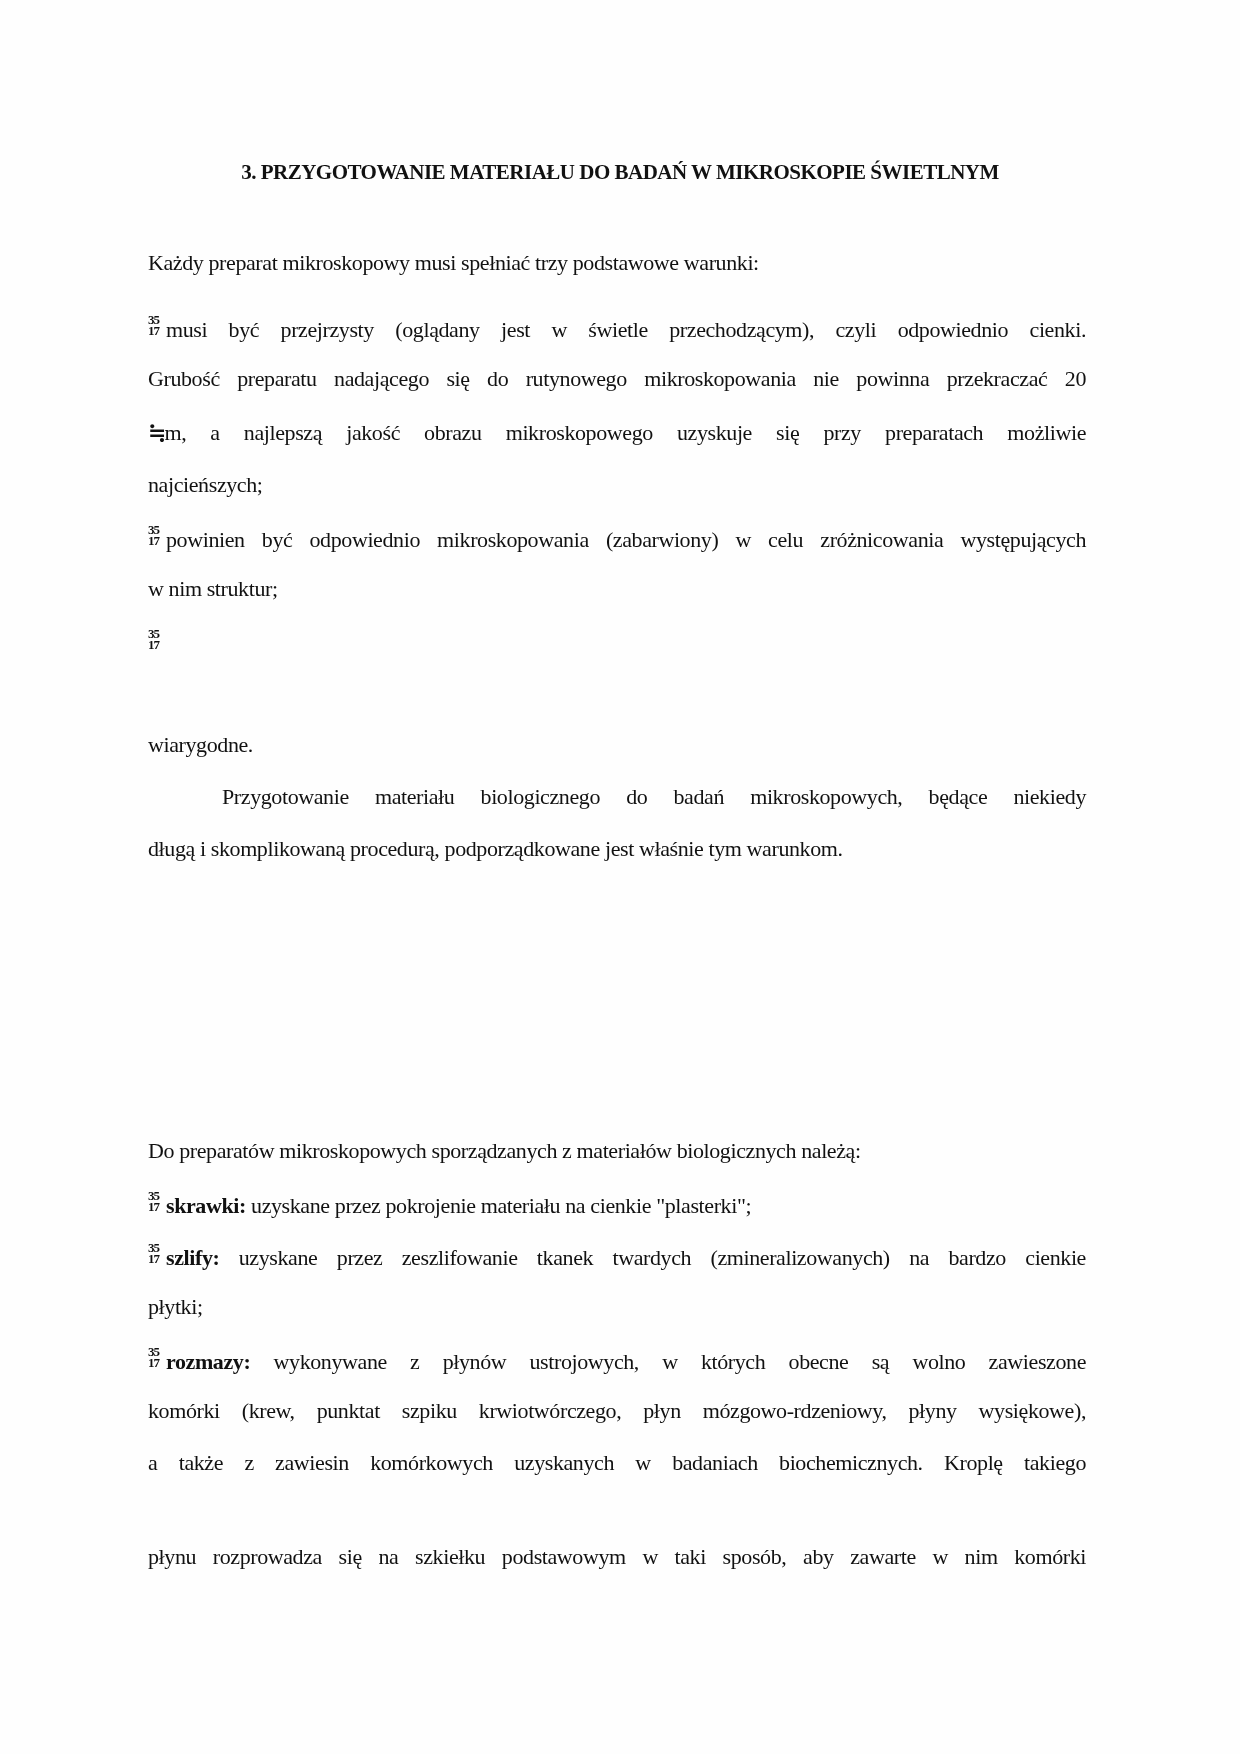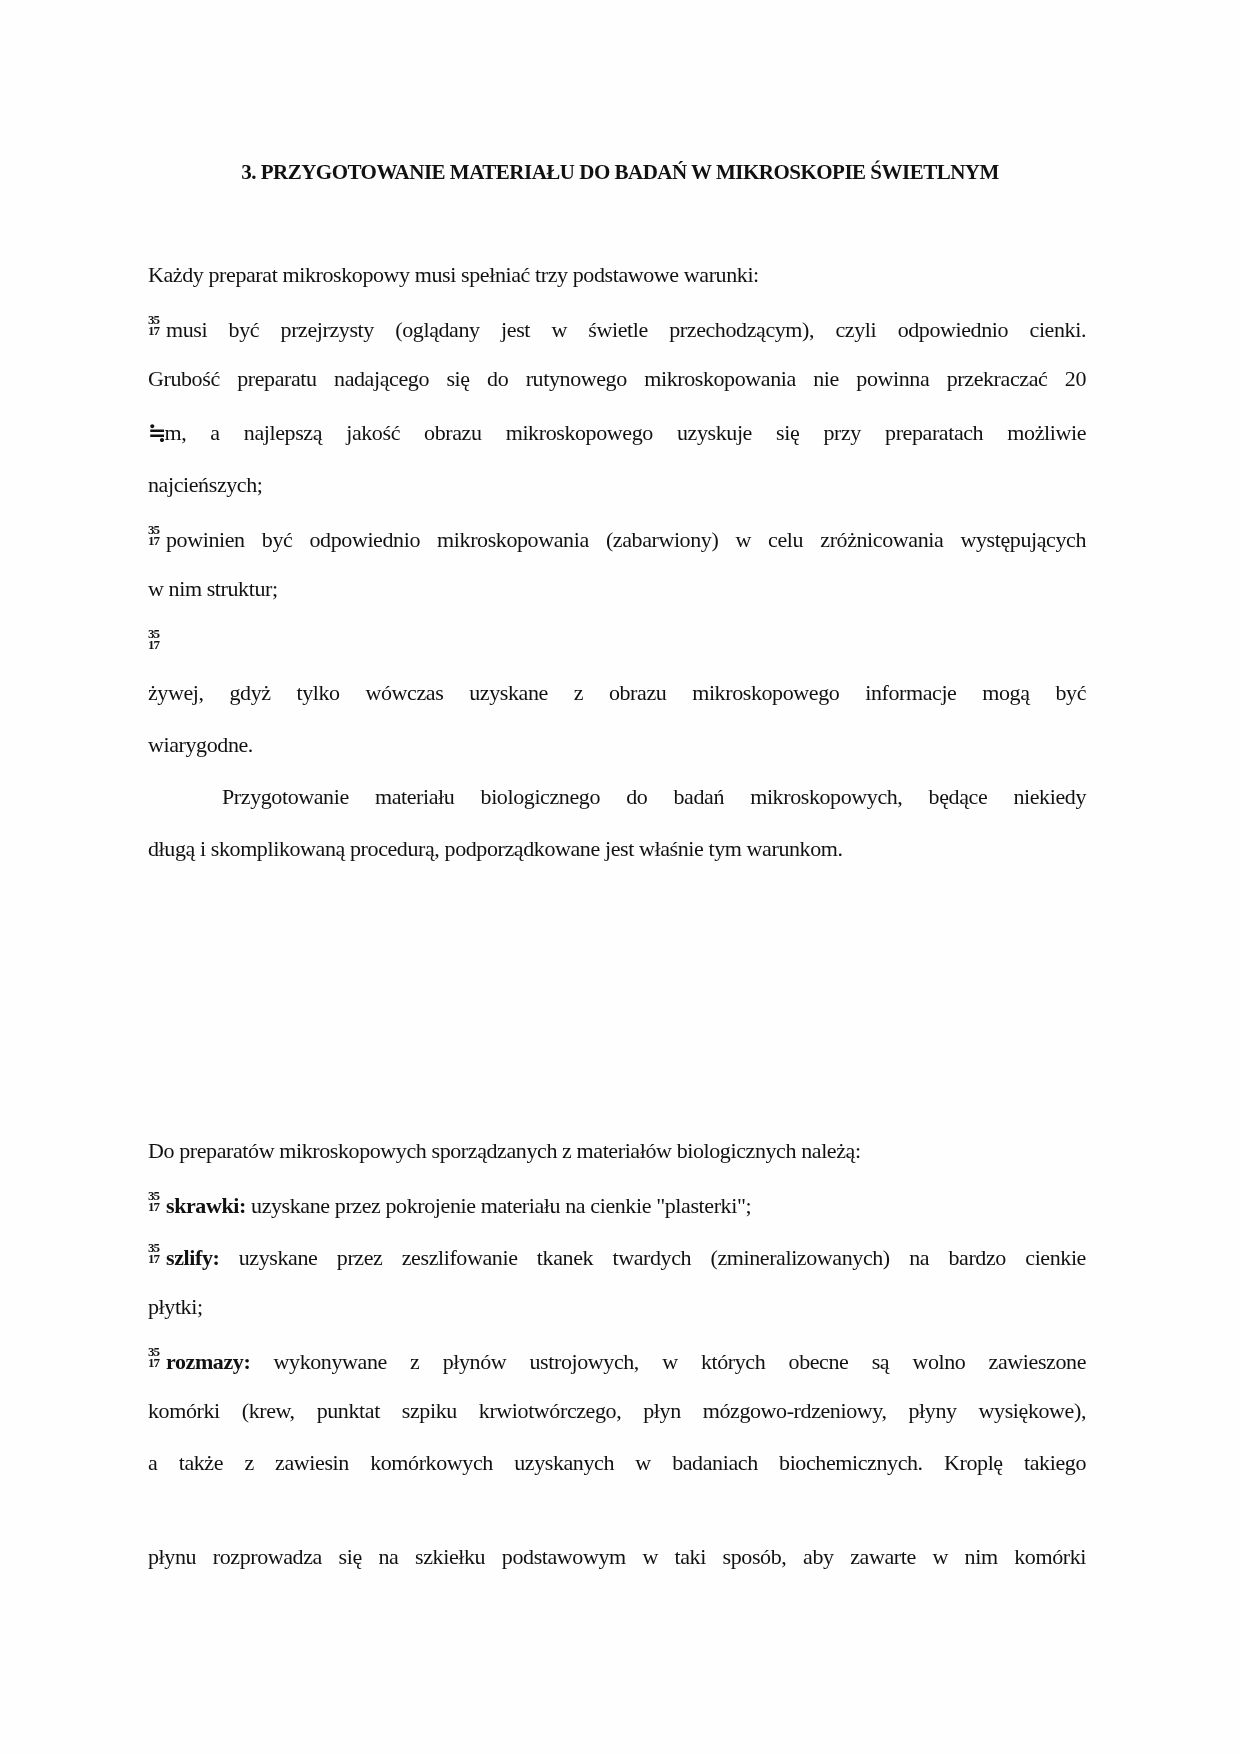--- a/index.html
+++ b/index.html
@@ -33,40 +33,39 @@
     b { font-weight: bold; }
     .indent { padding-left: 74px; box-sizing: border-box; }
   </style>
 </head>
 <body>
 
 <div class="page">
 
   <div class="title">3. PRZYGOTOWANIE MATERIAŁU DO BADAŃ W MIKROSKOPIE ŚWIETLNYM</div>
 
-  <div class="line" style="top:262px;">Każdy preparat mikroskopowy musi spełniać trzy podstawowe warunki:</div>
+  <div class="line" style="top:250px;">Każdy preparat mikroskopowy musi spełniać trzy podstawowe warunki:</div>
 
   <div class="line justify" style="top:314px;">
     <span class="bullet"><span>35</span><span>17</span></span><span>musi być przejrzysty (oglądany jest w świetle przechodzącym), czyli odpowiednio cienki.</span>
   </div>
   <div class="line justify" style="top:366px;">Grubość preparatu nadającego się do rutynowego mikroskopowania nie powinna przekraczać 20</div>
   <div class="line justify" style="top:420px;">
     <span class="arrow-glyph">≒</span><span>m, a najlepszą jakość obrazu mikroskopowego uzyskuje się przy preparatach możliwie</span>
   </div>
   <div class="line" style="top:472px;">najcieńszych;</div>
 
   <div class="line justify" style="top:524px;">
     <span class="bullet"><span>35</span><span>17</span></span><span>powinien być odpowiednio mikroskopowania (zabarwiony) w celu zróżnicowania występujących</span>
   </div>
   <div class="line" style="top:576px;">w nim struktur;</div>
 
   <div class="line justify" style="top:628px;">
     <span class="bullet"><span>35</span><span>17</span></span>
   </div>
-  <div class="line justify" style="top:680px;">żywej, gdyż tylko wówczas uzyskane z obrazu mikroskopowego informacje mogą być</div>
   <div class="line" style="top:732px;">wiarygodne.</div>
 
   <div class="line justify indent" style="top:784px;">Przygotowanie materiału biologicznego do badań mikroskopowych, będące niekiedy</div>
   <div class="line" style="top:836px;">długą i skomplikowaną procedurą, podporządkowane jest właśnie tym warunkom.</div>
 
 
   <div class="line" style="top:1138px;">Do preparatów mikroskopowych sporządzanych z materiałów biologicznych należą:</div>
 
   <div class="line" style="top:1190px;">
     <span class="bullet"><span>35</span><span>17</span></span><b>skrawki:</b><span> uzyskane przez pokrojenie materiału na cienkie "plasterki";</span>

